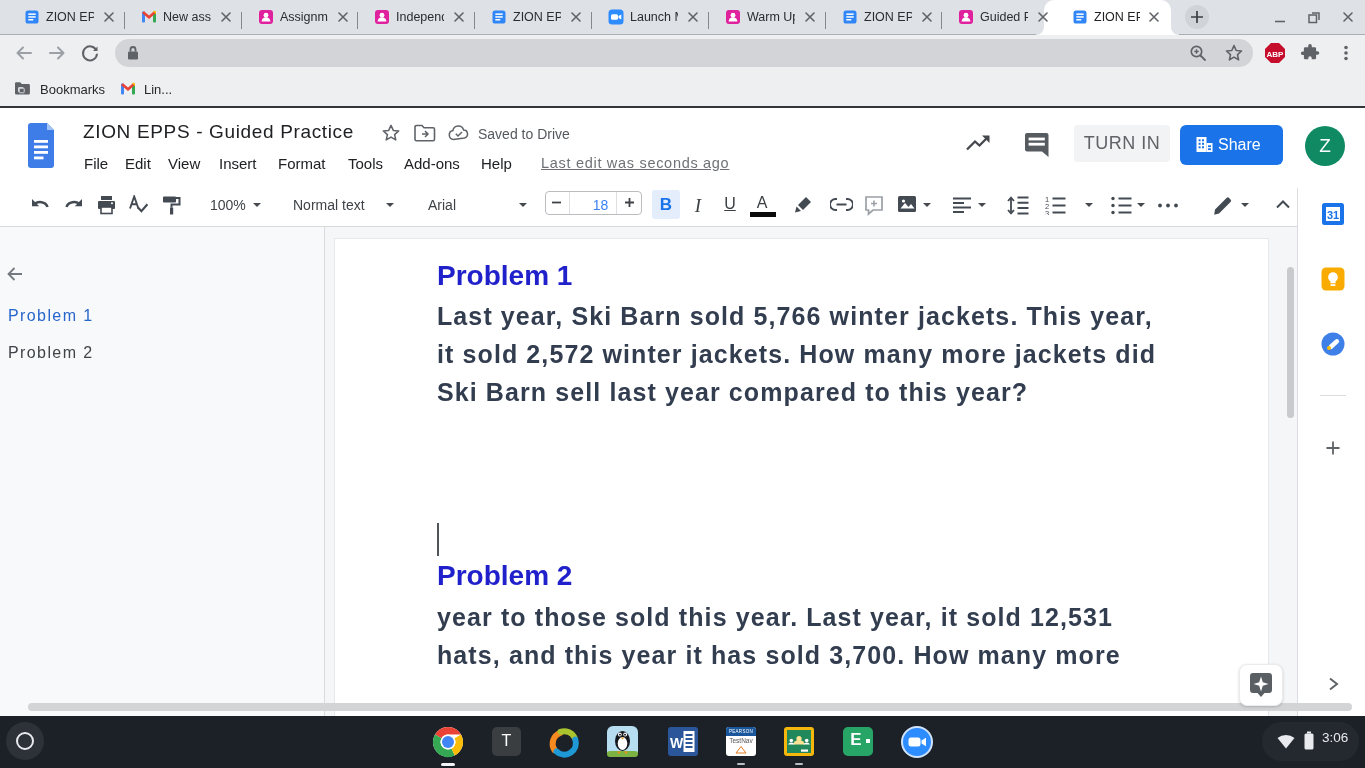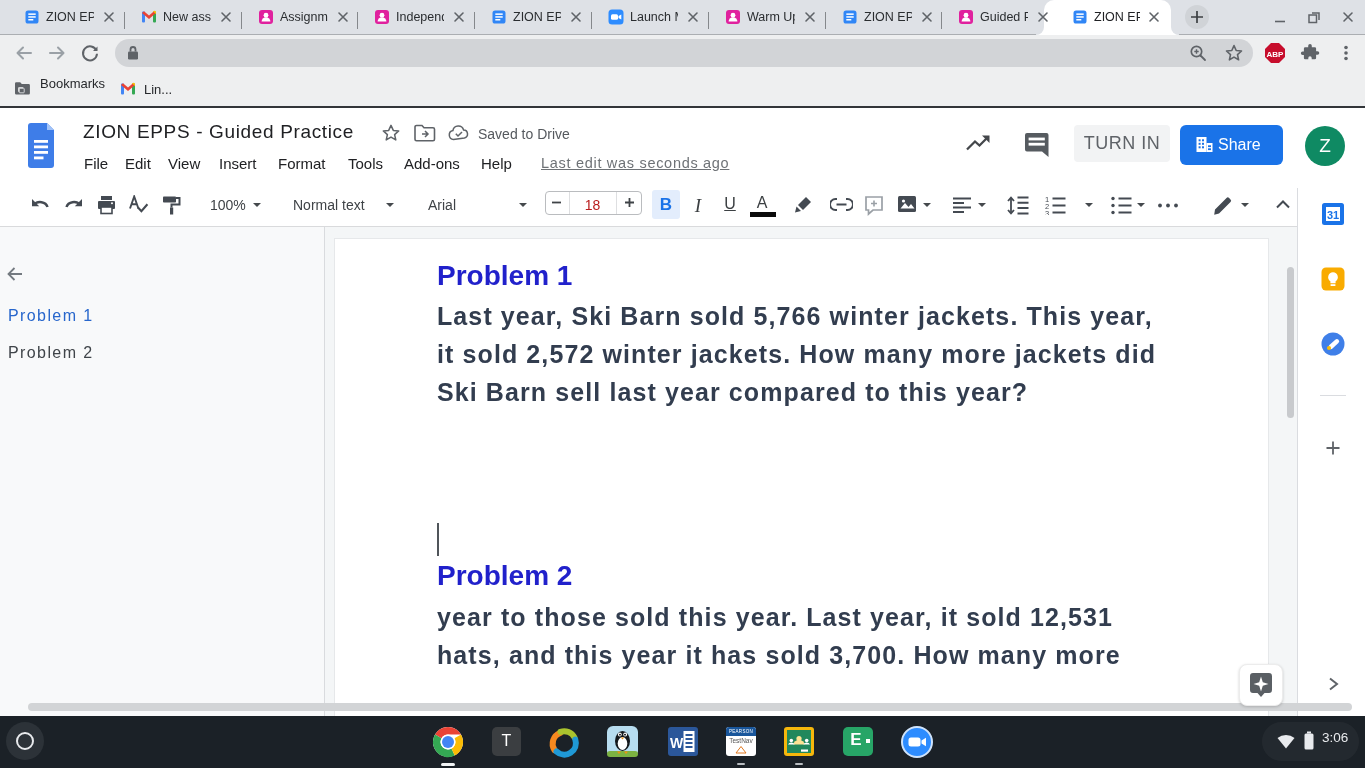--- a/index.html
+++ b/index.html
@@ -194,21 +194,21 @@
   <circle cx="10" cy="4.5" r="1.8" fill="#5f6368"></circle>
   <circle cx="10" cy="10" r="1.8" fill="#5f6368"></circle>
   <circle cx="10" cy="15.5" r="1.8" fill="#5f6368"></circle>
 </svg>
 
 <svg class="a" style="left:14px;top:81px" width="17" height="15">
   <path d="M1 2.5 a1.2 1.2 0 0 1 1.2 -1.2 h4 l1.6 1.8 h6.9 a1.2 1.2 0 0 1 1.2 1.2 v8 a1.2 1.2 0 0 1 -1.2 1.2 h-12.5 a1.2 1.2 0 0 1 -1.2 -1.2 z" fill="#5f6368"></path>
   <rect x="4.2" y="6.2" width="5" height="4.6" rx="0.6" fill="#eeeff0"></rect>
   <rect x="5.2" y="7.2" width="5" height="4.6" rx="0.6" fill="#5f6368" stroke="#eeeff0" stroke-width="0.8"></rect>
 </svg>
-<div class="a" style="left:40px;top:76px;font-size:13px;color:#27292c;">Bookmarks</div>
+<div class="a" style="left:40px;top:82px;font-size:13px;color:#27292c;">Bookmarks</div>
 <svg class="a" style="left:120px;top:81px" width="16" height="16">
       <use href="#fav-gmail"></use>
     </svg>
 <div class="a" style="left:144px;top:82px;font-size:13px;color:#27292c;">Lin...</div>
 
 <div class="a" style="left:0;top:106px;width:1365px;height:2px;background:#323539;"></div>
 
 <div class="a" id="dheader" style="left:0;top:108px;width:1365px;height:80px;background:#fff;"></div>
 
 <svg class="a" style="left:26px;top:123px" width="30" height="45">
@@ -322,21 +322,21 @@
   <div class="a" style="left:428px;top:9px;font-size:14px;color:#3f4347;">Arial</div>
   <div class="ddl" style="left:519px;top:15px;"></div>
   <div class="tsep" style="left:541px"></div>
 
   <div class="a" style="left:545px;top:3px;width:97px;height:24px;border:1px solid #babcbf;border-radius:4px;box-sizing:border-box;"></div>
   <div class="a" style="left:569px;top:4px;width:1px;height:22px;background:#dedfe1;"></div>
   <div class="a" style="left:616px;top:4px;width:1px;height:22px;background:#dedfe1;"></div>
   <svg class="a" style="left:550px;top:8px" width="13" height="13">
         <path d="M2 6.5 h9" stroke="#3f4347" stroke-width="1.8"></path>
       </svg>
-  <div class="a" style="left:569px;top:9px;width:47px;text-align:center;font-size:14px;color:#b91c1c;">18</div>
+  <div class="a" style="left:569px;top:9px;width:47px;text-align:center;font-size:14px;color:#3b82f6;padding-left:8px;">18</div>
   <svg class="a" style="left:623px;top:8px" width="13" height="13">
         <path d="M2 6.5 h9 M6.5 2 v9" stroke="#3f4347" stroke-width="1.8"></path>
       </svg>
 
   <div class="a" style="left:652px;top:2px;width:28px;height:29px;background:#e3edfc;border-radius:3px;"></div>
   <div class="a" style="left:652px;top:7px;width:28px;text-align:center;font-size:17px;font-weight:bold;color:#1a73e8;">B</div>
   <div class="a" style="left:684px;top:7px;width:28px;text-align:center;font-size:19px;font-style:italic;font-family:'Liberation Serif',serif;color:#3c4043;">I</div>
   <div class="a" style="left:716px;top:7px;width:28px;text-align:center;font-size:16px;text-decoration:underline;color:#3c4043;">U</div>
   <div class="a" style="left:748px;top:6px;width:28px;text-align:center;font-size:16px;color:#3c4043;">A</div>
   <div class="a" style="left:750px;top:24px;width:26px;height:4.5px;background:#0b0b0b;"></div>

